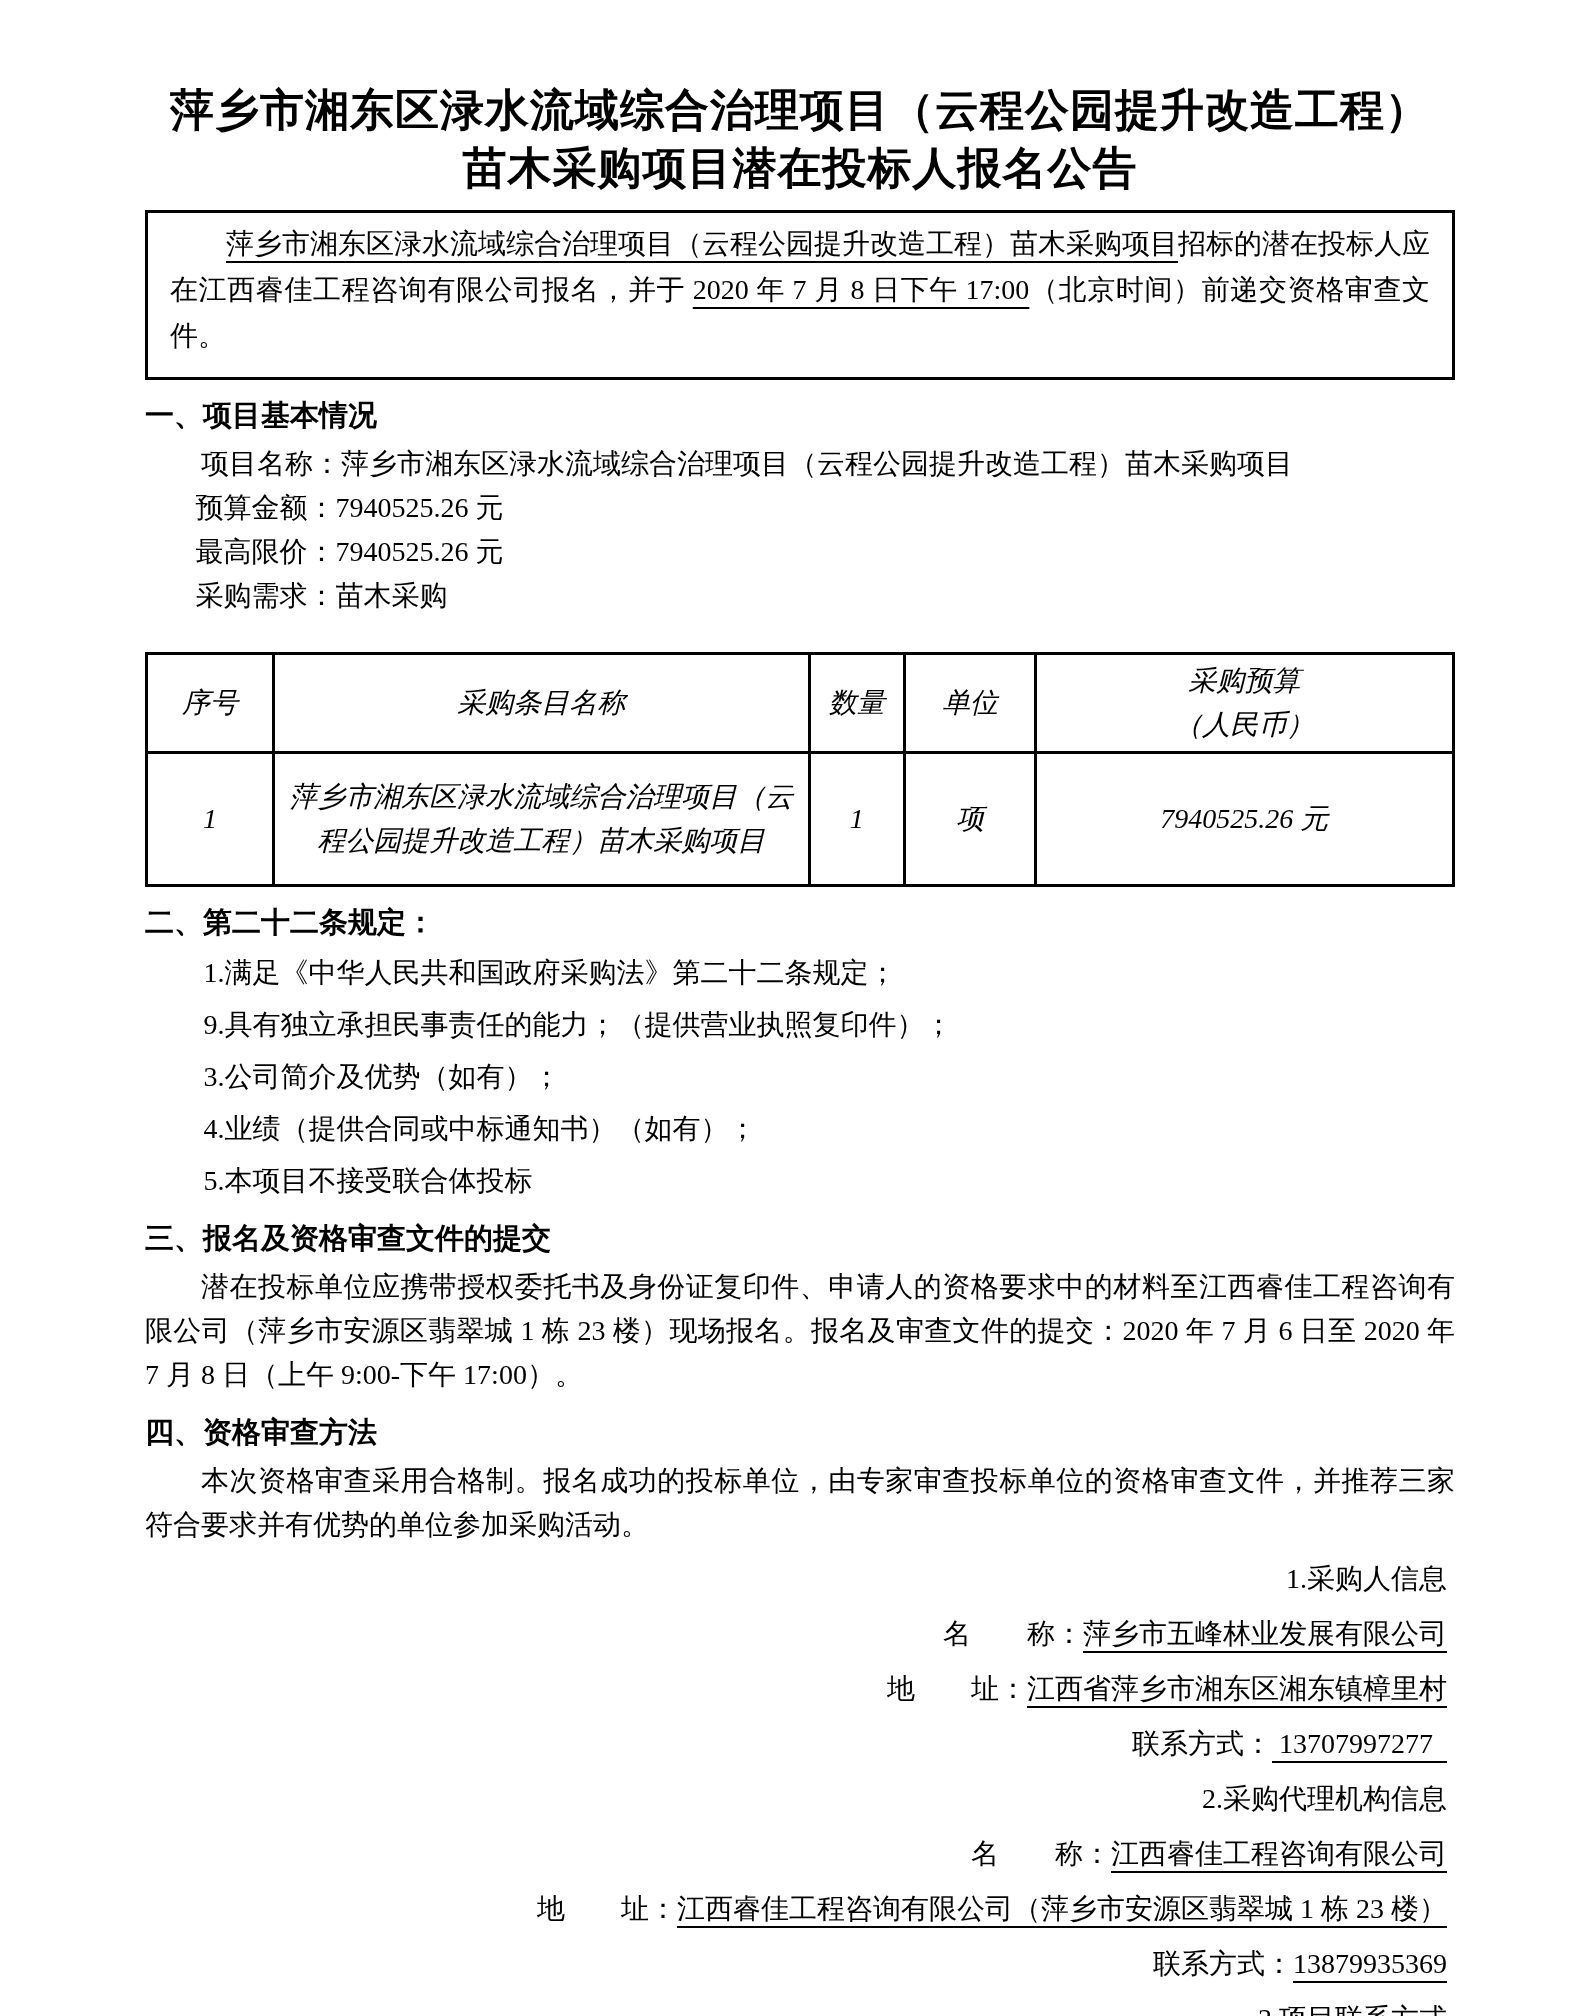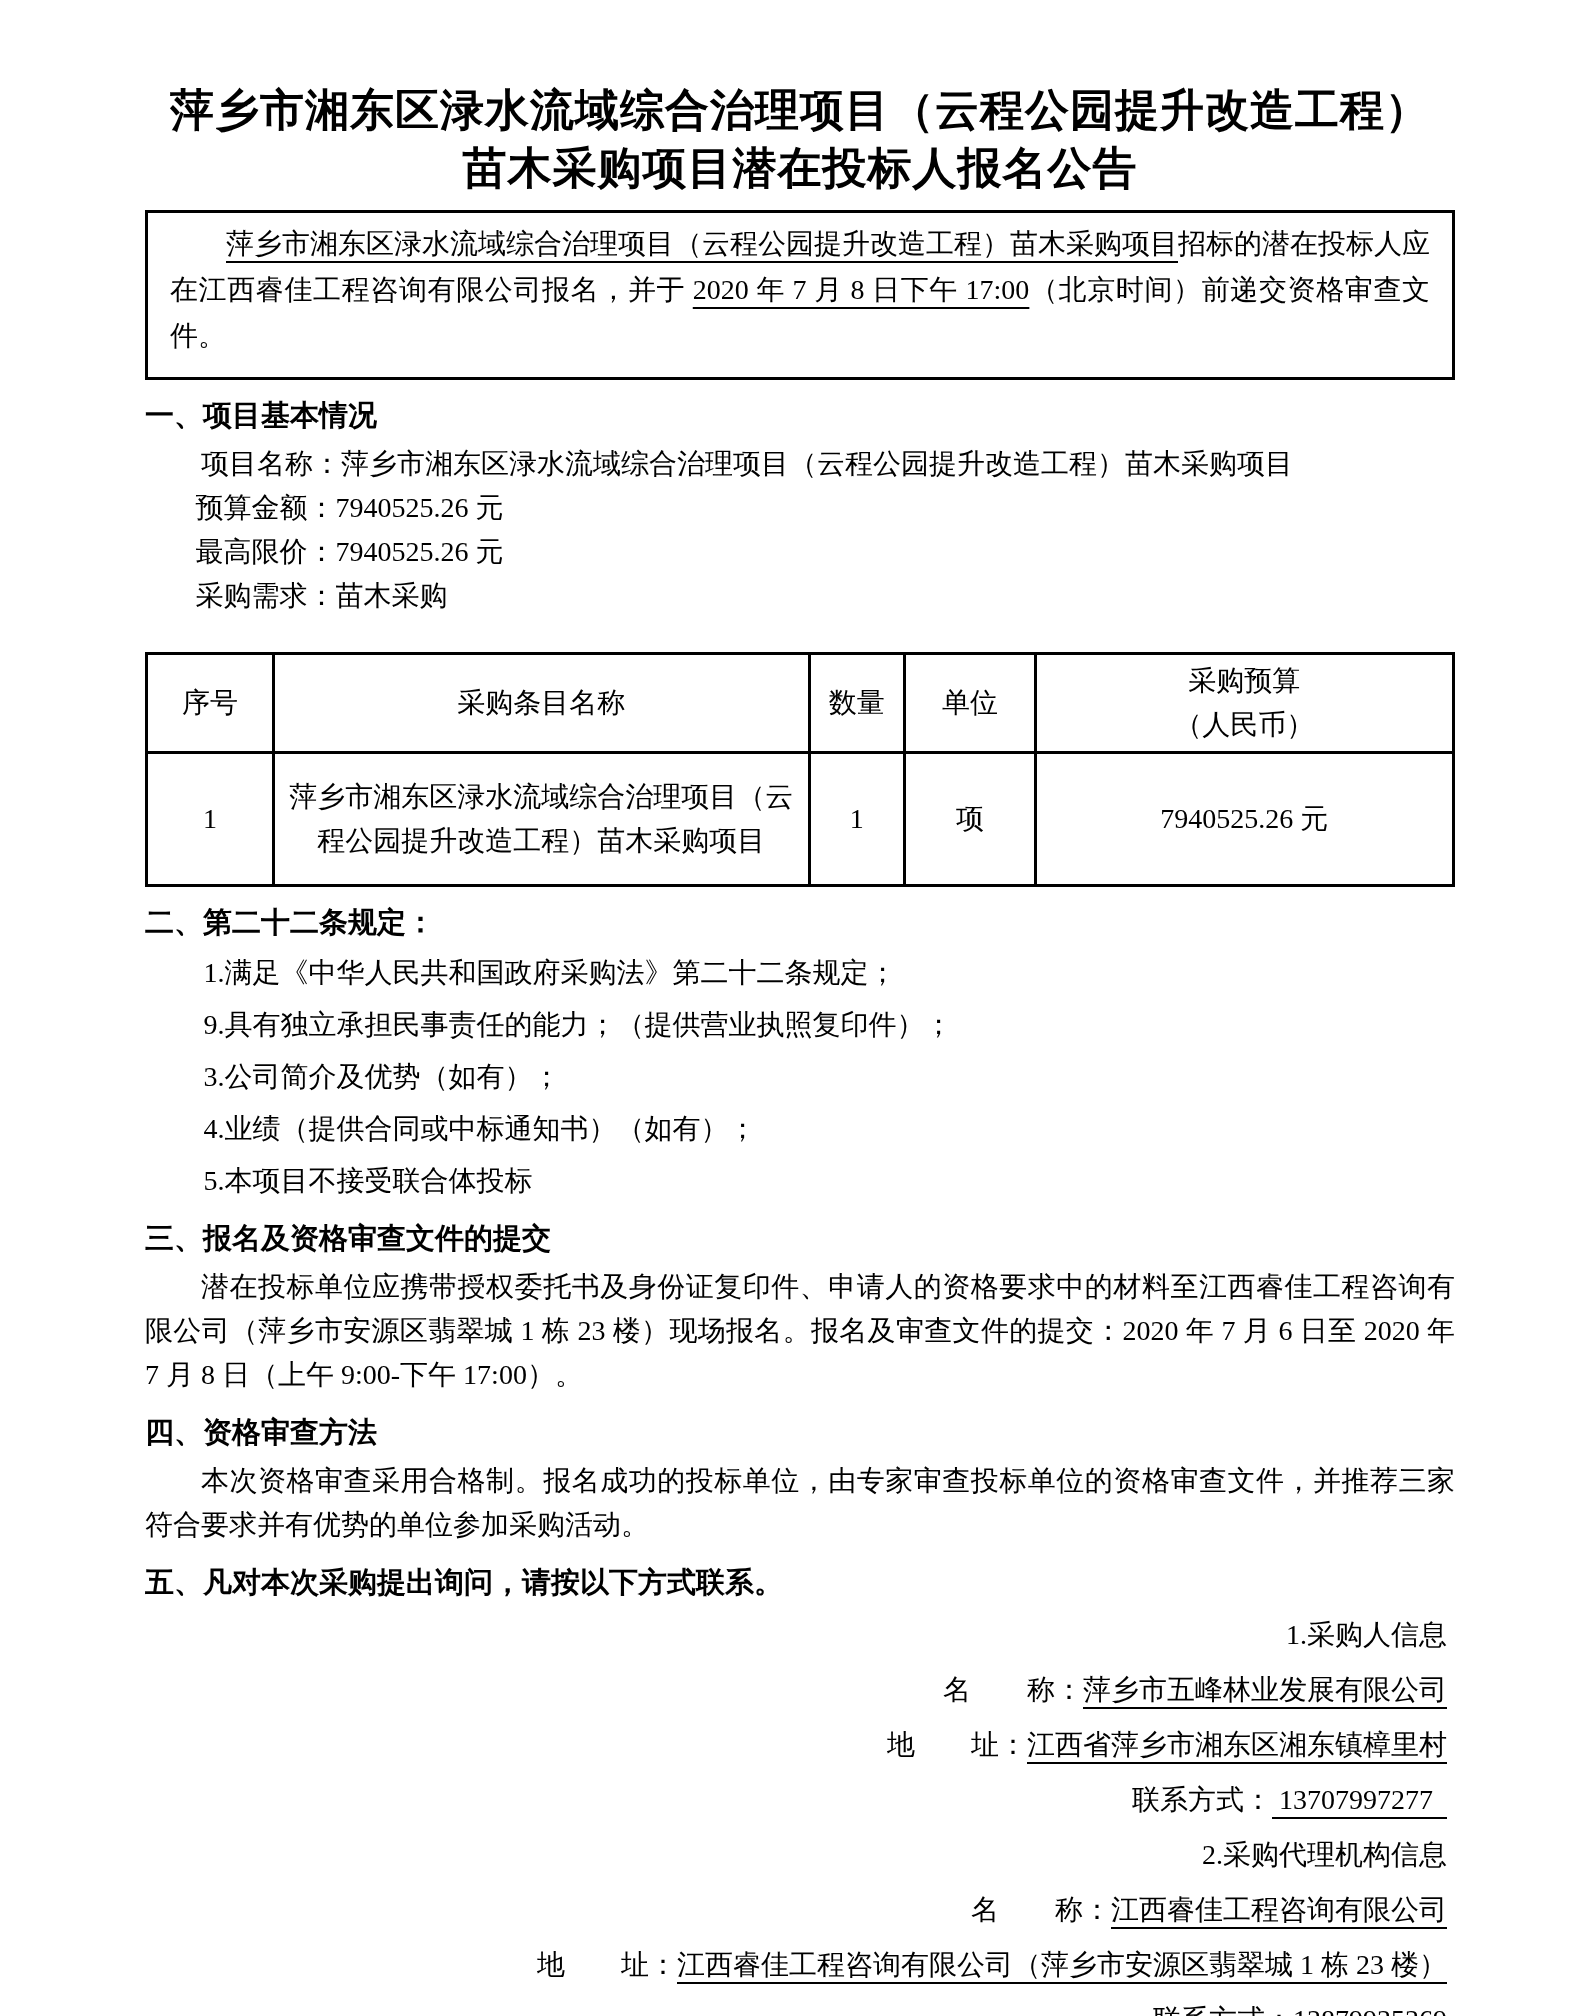--- a/index.html
+++ b/index.html
@@ -23,21 +23,21 @@
   .pre{white-space:pre;}
   .sec-heading{
     font-size:29px;font-weight:bold;margin:16px 0 6px 0;
     font-family:"Liberation Sans","DejaVu Sans",sans-serif;
   }
   .body-par{font-size:28px;line-height:44px;margin:0;text-align:justify;}
   .indent{text-indent:2em;}
   .hang{padding-left:1.8em;}
   .num-line{padding-left:2.55em;}
   .contact-line{font-size:28px;line-height:47px;margin:8px;text-align:right;}
-  table.purchase{width:100%;border-collapse:collapse;margin:34px 0 4px 0;}
+  table.purchase{width:100%;border-collapse:collapse;margin:34px 0 4px 0;font-style:italic;}
   .purchase th,.purchase td{
     border:3px solid #000;font-size:28px;font-weight:normal;
     text-align:center;vertical-align:middle;line-height:44px;padding:4px 10px;
   }
   .purchase th{height:84px;white-space:pre-line;}
   .purchase td{height:122px;}
   .req-list p{margin:8px;}
 </style>
 </head>
 <body>
@@ -93,21 +93,20 @@
     <p class="body-par hang">4.业绩（提供合同或中标通知书）（如有）；</p>
     <p class="body-par hang">5.本项目不接受联合体投标</p>
   </div>
 
   <h2 class="sec-heading">三、报名及资格审查文件的提交</h2>
   <p class="body-par indent">潜在投标单位应携带授权委托书及身份证复印件、申请人的资格要求中的材料至江西睿佳工程咨询有限公司（萍乡市安源区翡翠城 1 栋 23 楼）现场报名。报名及审查文件的提交：2020 年 7 月 6 日至 2020 年 7 月 8 日（上午 9:00-下午 17:00）。</p>
 
   <h2 class="sec-heading">四、资格审查方法</h2>
   <p class="body-par indent">本次资格审查采用合格制。报名成功的投标单位，由专家审查投标单位的资格审查文件，并推荐三家符合要求并有优势的单位参加采购活动。</p>
 
-  <h2 class="sec-heading">五、凡对本次采购提出询问，请按以下方式联系。</h2>
 
   <p class="contact-line num-line">1.采购人信息</p>
   <p class="contact-line hang"><span>名　　称：</span><span class="u">萍乡市五峰林业发展有限公司</span></p>
   <p class="contact-line hang"><span>地　　址：</span><span class="u">江西省萍乡市湘东区湘东镇樟里村</span></p>
   <p class="contact-line hang"><span>联系方式：</span><span class="u pre"> 13707997277  </span></p>
 
   <p class="contact-line num-line">2.采购代理机构信息</p>
   <p class="contact-line hang"><span>名　　称：</span><span class="u">江西睿佳工程咨询有限公司</span></p>
   <p class="contact-line hang"><span>地　　址：</span><span class="u">江西睿佳工程咨询有限公司（萍乡市安源区翡翠城 1 栋 23 楼） </span></p>
   <p class="contact-line hang"><span>联系方式：</span><span class="u">13879935369</span></p>

